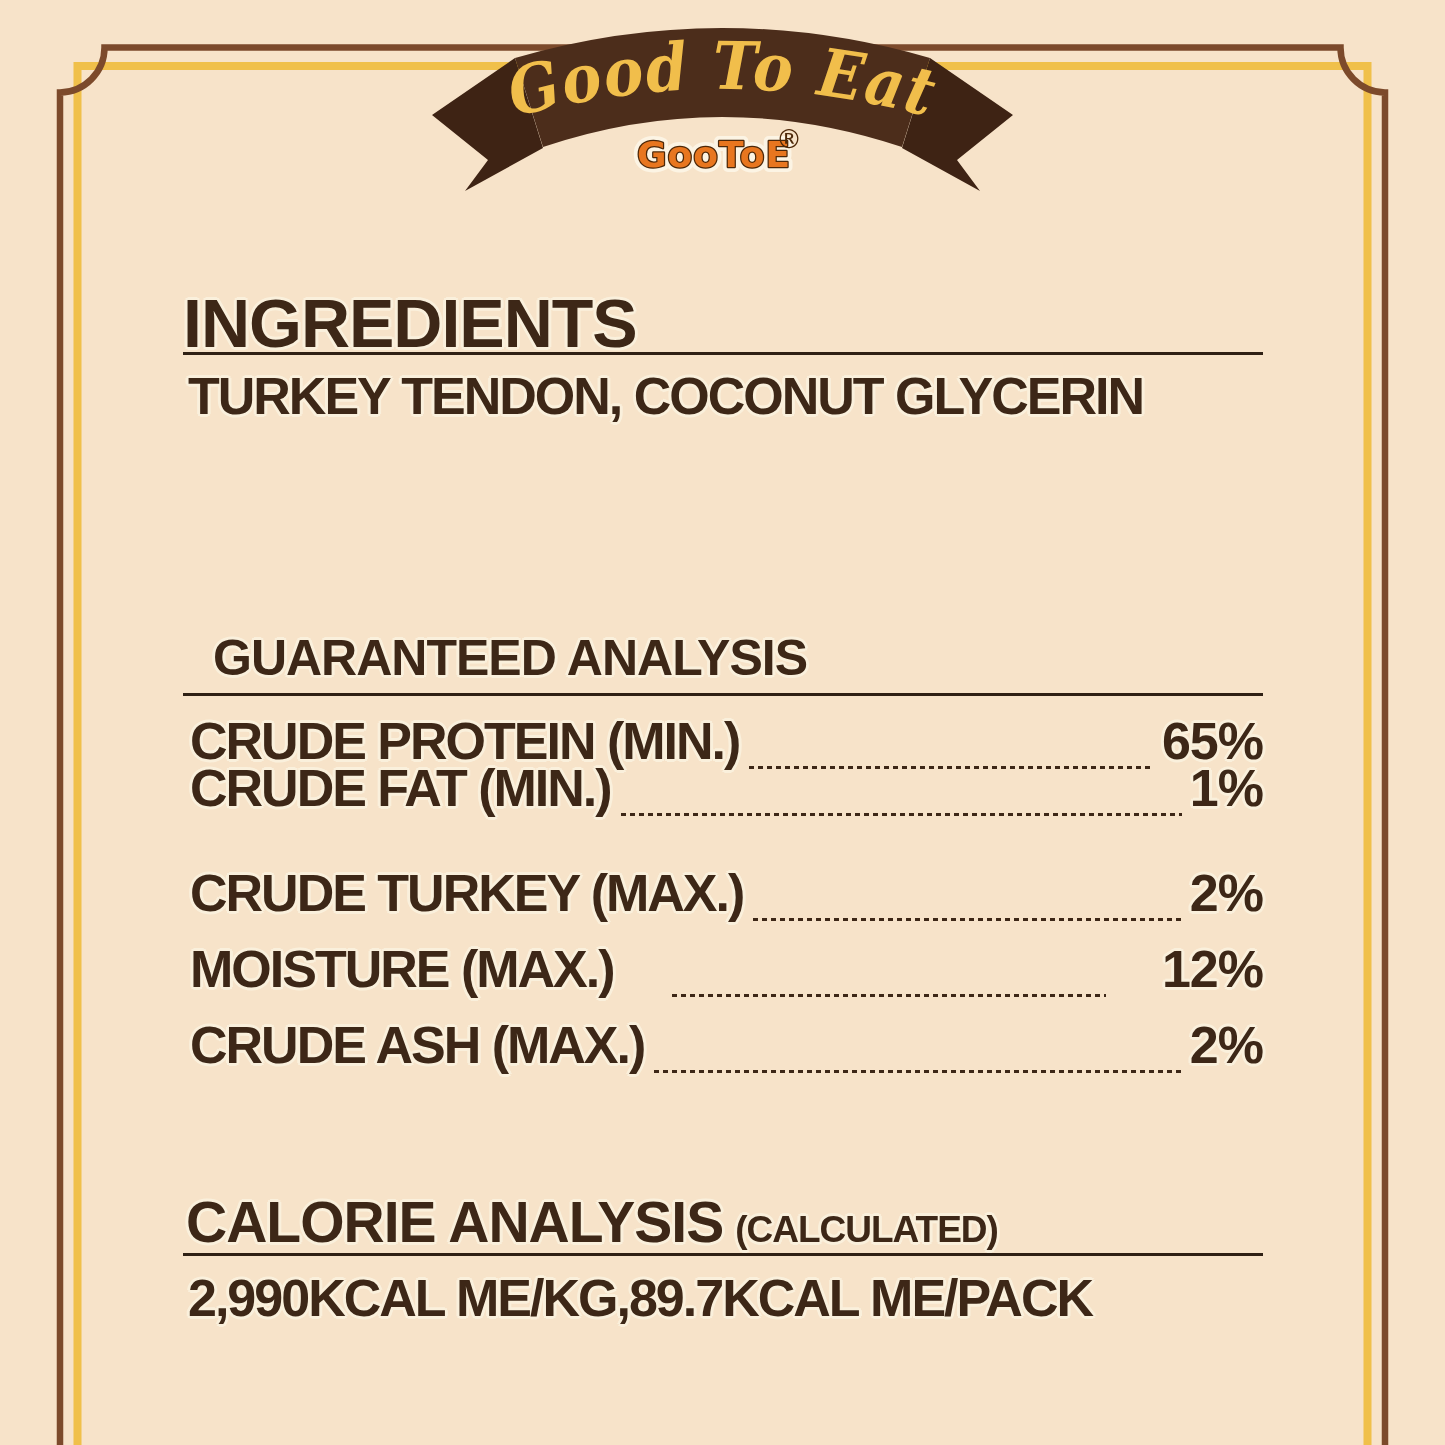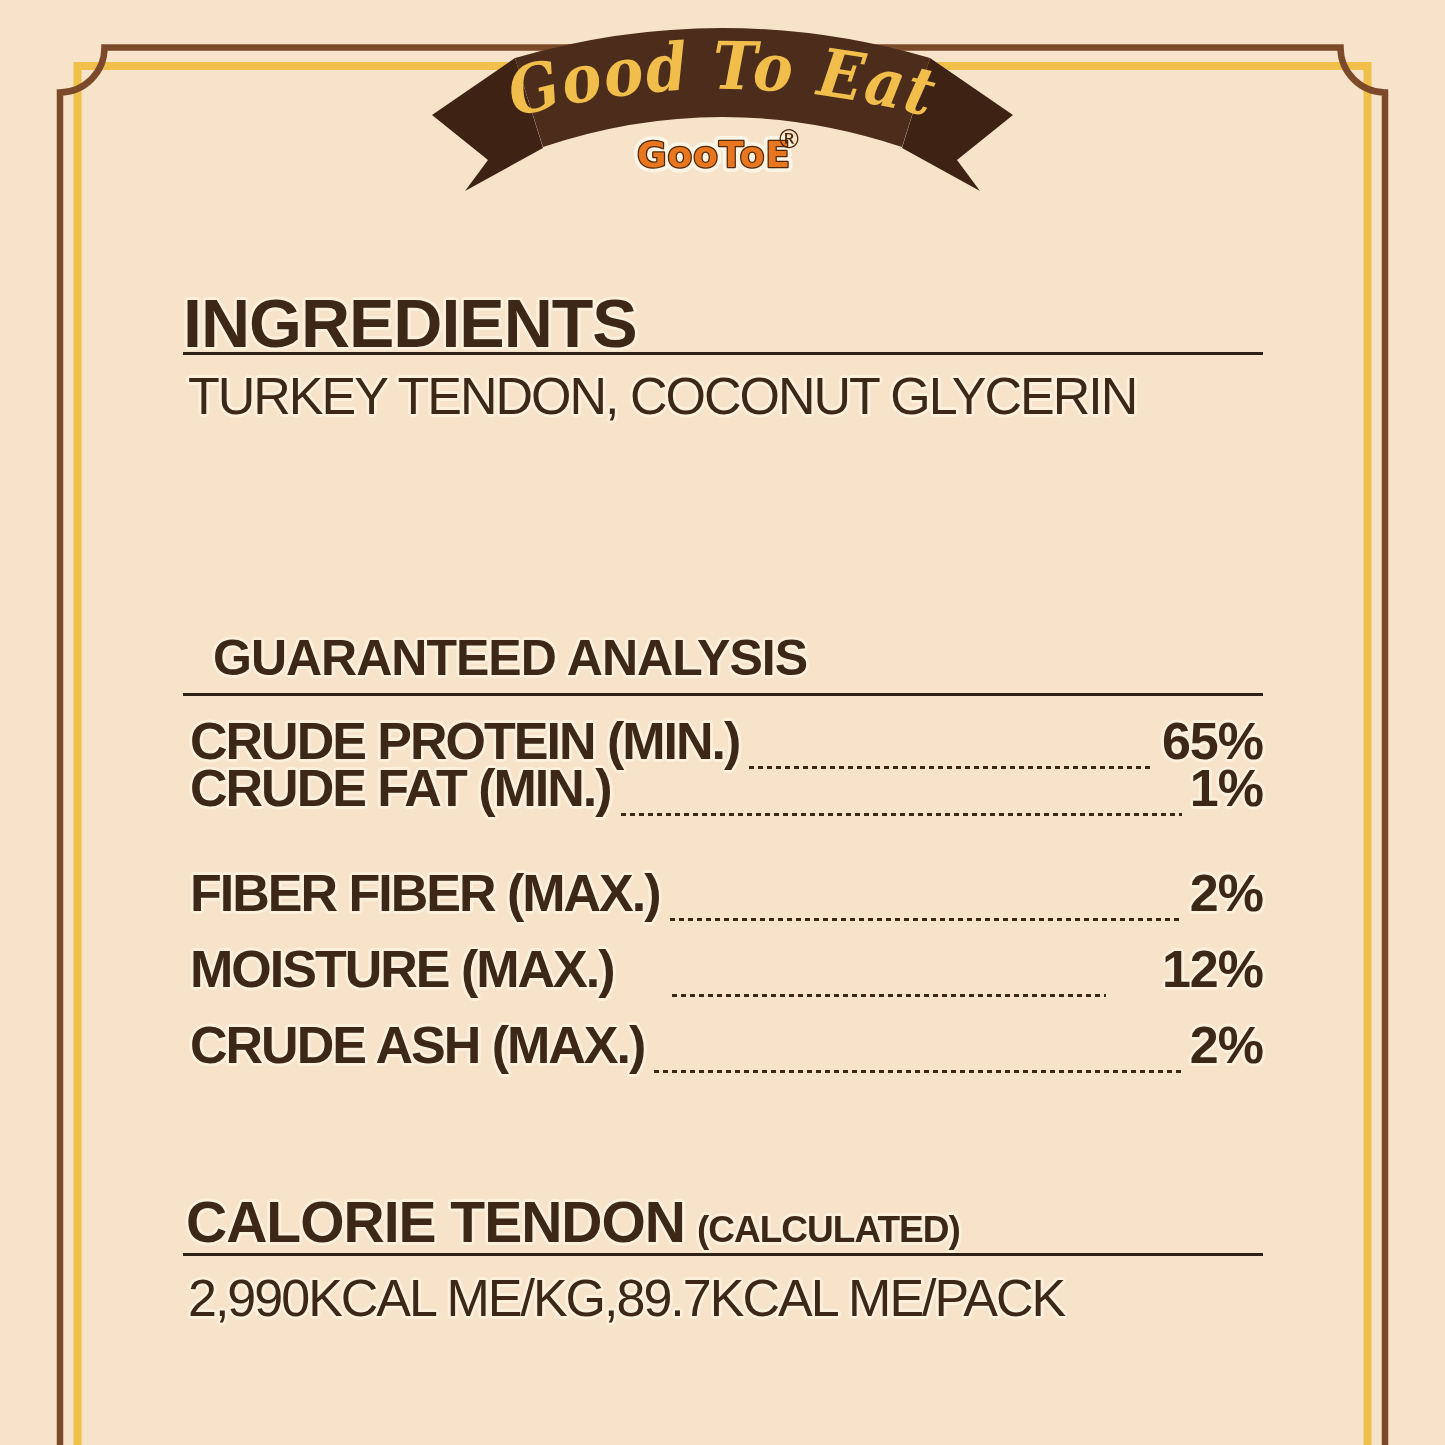--- a/index.html
+++ b/index.html
@@ -18,21 +18,21 @@
   }
   .heading {
     position:absolute; font-weight:bold; line-height:1;
     letter-spacing:-1px; white-space:nowrap;
   }
   .rule {
     position:absolute; left:183px; width:1080px; height:3px;
     background:#2F2014;
   }
   .bodyline {
-    position:absolute; font-weight:normal; line-height:1; font-size:52px;
+    position:absolute; font-weight:bold; line-height:1; font-size:52px;
     letter-spacing:-2px; white-space:nowrap;
   }
   .ga-row {
     position:absolute; left:190px; width:1073px; height:52px;
     display:flex; align-items:baseline; font-weight:bold;
     font-size:52px; line-height:1;
   }
   .ga-label { letter-spacing:-2px; white-space:nowrap; }
   .ga-value { letter-spacing:-1px; white-space:nowrap; }
   .leader {
@@ -75,34 +75,34 @@
     <span class="ga-label halo">CRUDE PROTEIN (MIN.)</span>
     <span class="leader"></span>
     <span class="ga-value halo">65%</span>
   </div>
   <div class="ga-row" style="top:762px;">
     <span class="ga-label halo">CRUDE FAT (MIN.)</span>
     <span class="leader"></span>
     <span class="ga-value halo">1%</span>
   </div>
   <div class="ga-row" style="top:867px;">
-    <span class="ga-label halo">FIBER FIBER (MAX.)</span>
+    <span class="ga-label halo">CRUDE TURKEY (MAX.)</span>
     <span class="leader"></span>
     <span class="ga-value halo">2%</span>
   </div>
   <div class="ga-row" style="top:943px;gap:48px;">
     <span class="ga-label halo">MOISTURE (MAX.)</span>
     <span class="leader"></span>
     <span class="ga-value halo">12%</span>
   </div>
   <div class="ga-row" style="top:1019px;">
     <span class="ga-label halo">CRUDE ASH (MAX.)</span>
     <span class="leader"></span>
     <span class="ga-value halo">2%</span>
   </div>
 
   <div class="heading halo" style="left:186px; top:1194px; font-size:57px;">
-    <span>CALORIE TENDON</span><span class="cal-note">(CALCULATED)</span>
+    <span>CALORIE ANALYSIS</span><span class="cal-note">(CALCULATED)</span>
   </div>
   <div class="rule" style="top:1253px;"></div>
   <div class="bodyline halo" style="left:188px; top:1272px;">2,990KCAL ME/KG,89.7KCAL ME/PACK</div>
 
 </div>
 
 </body></html>

